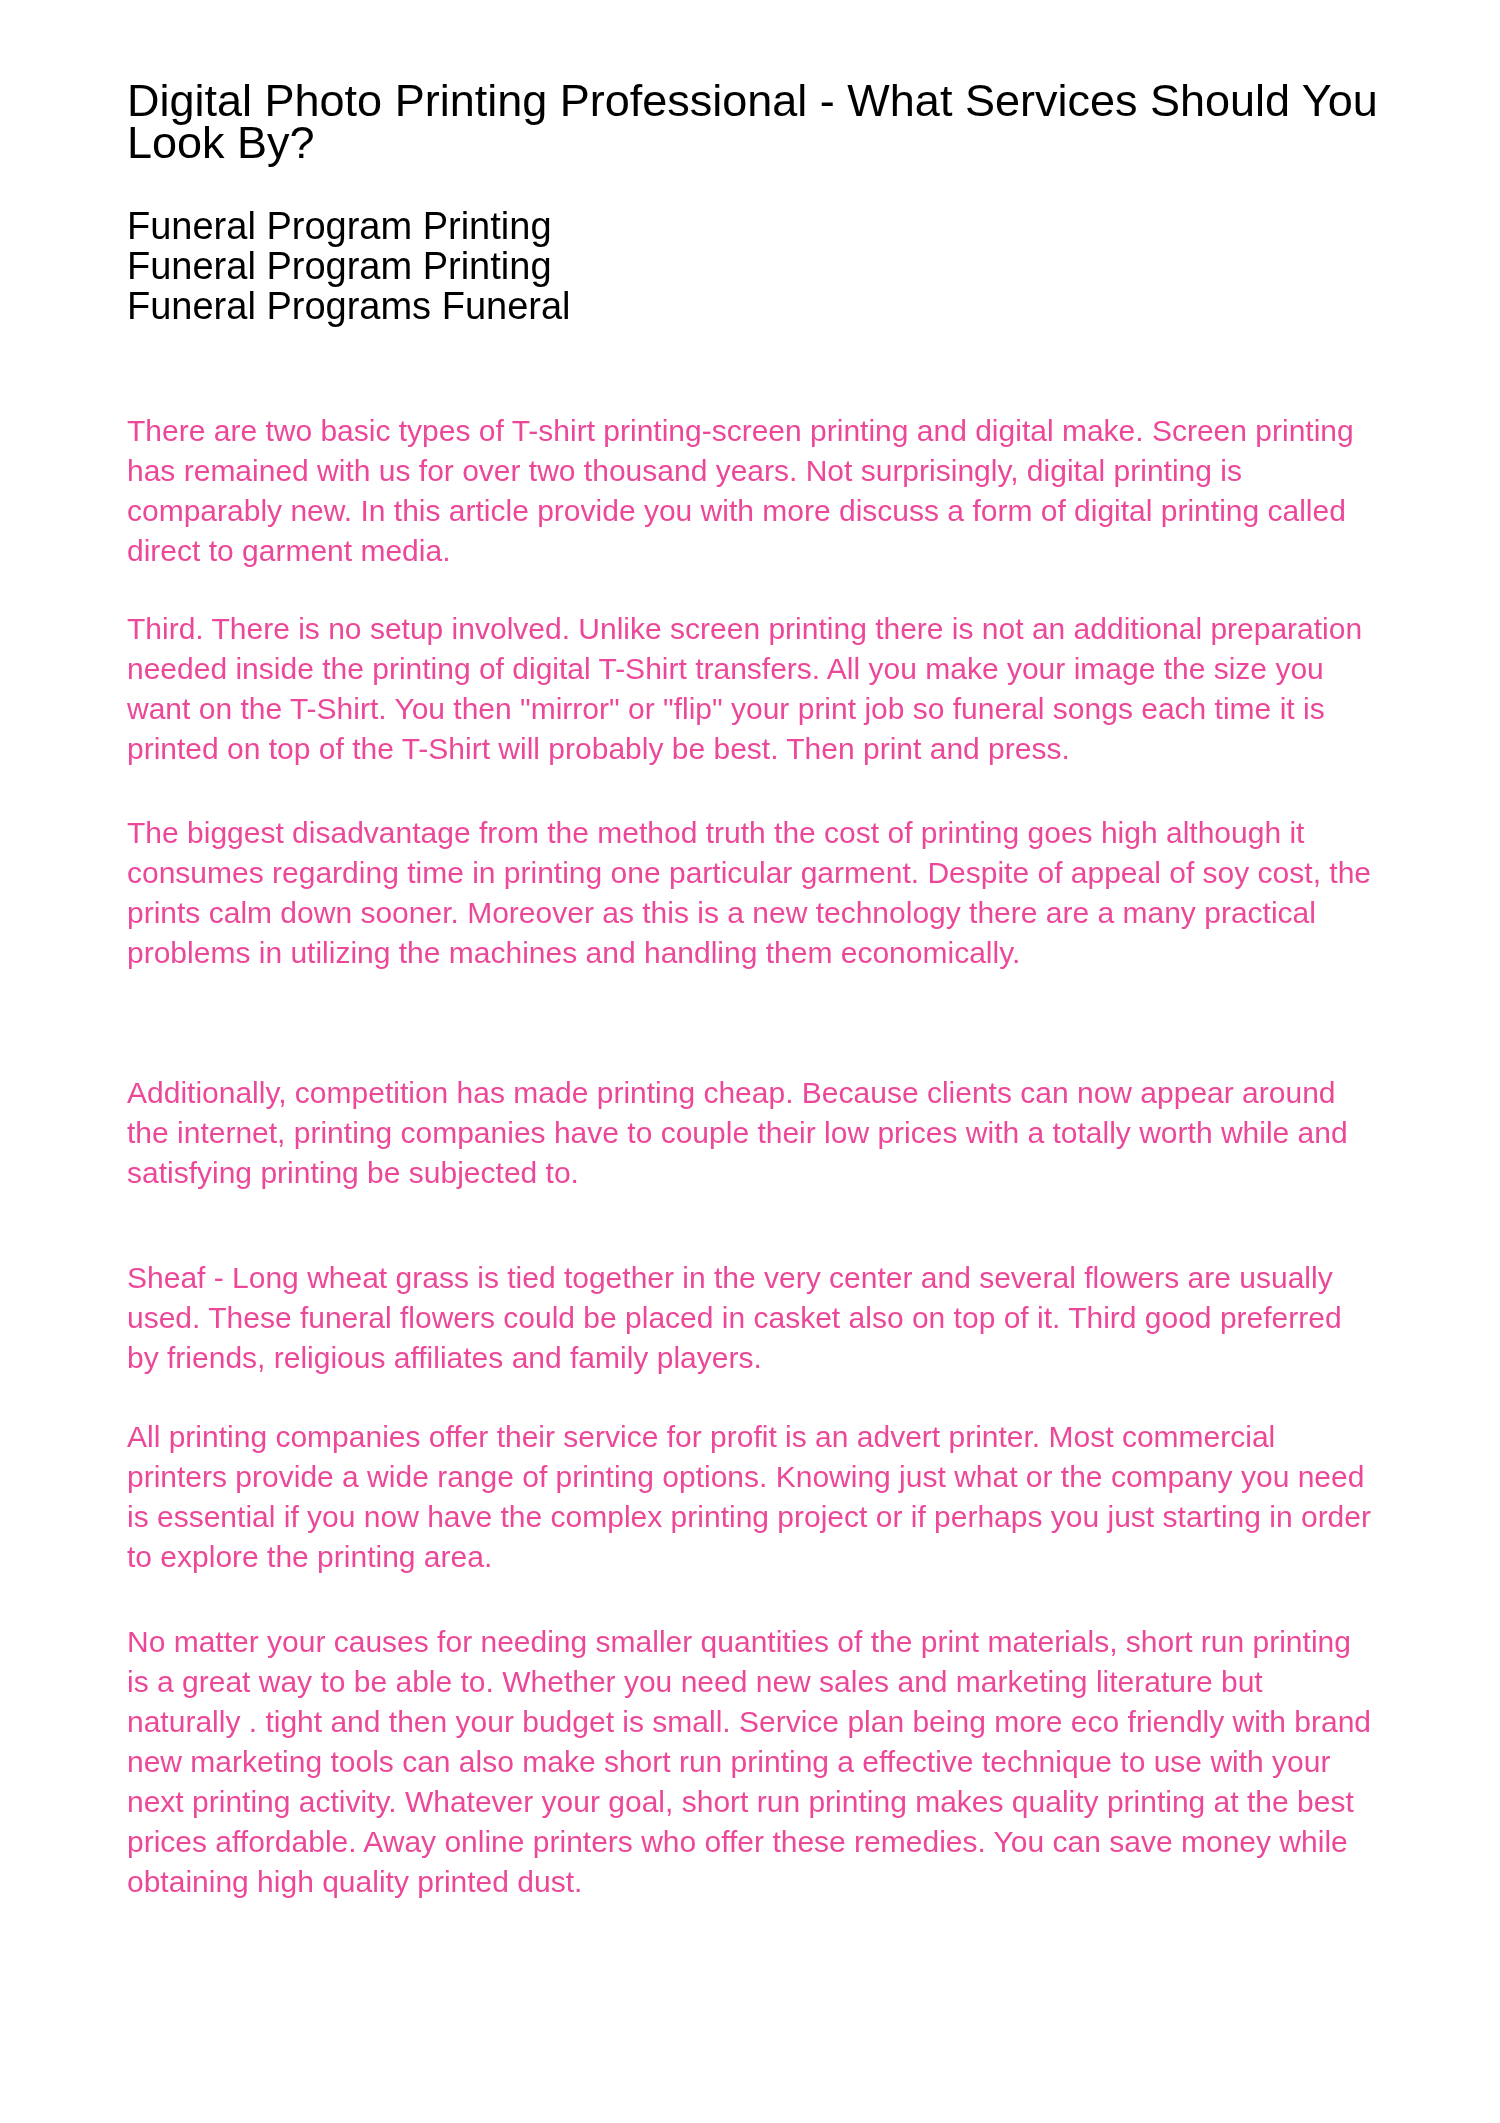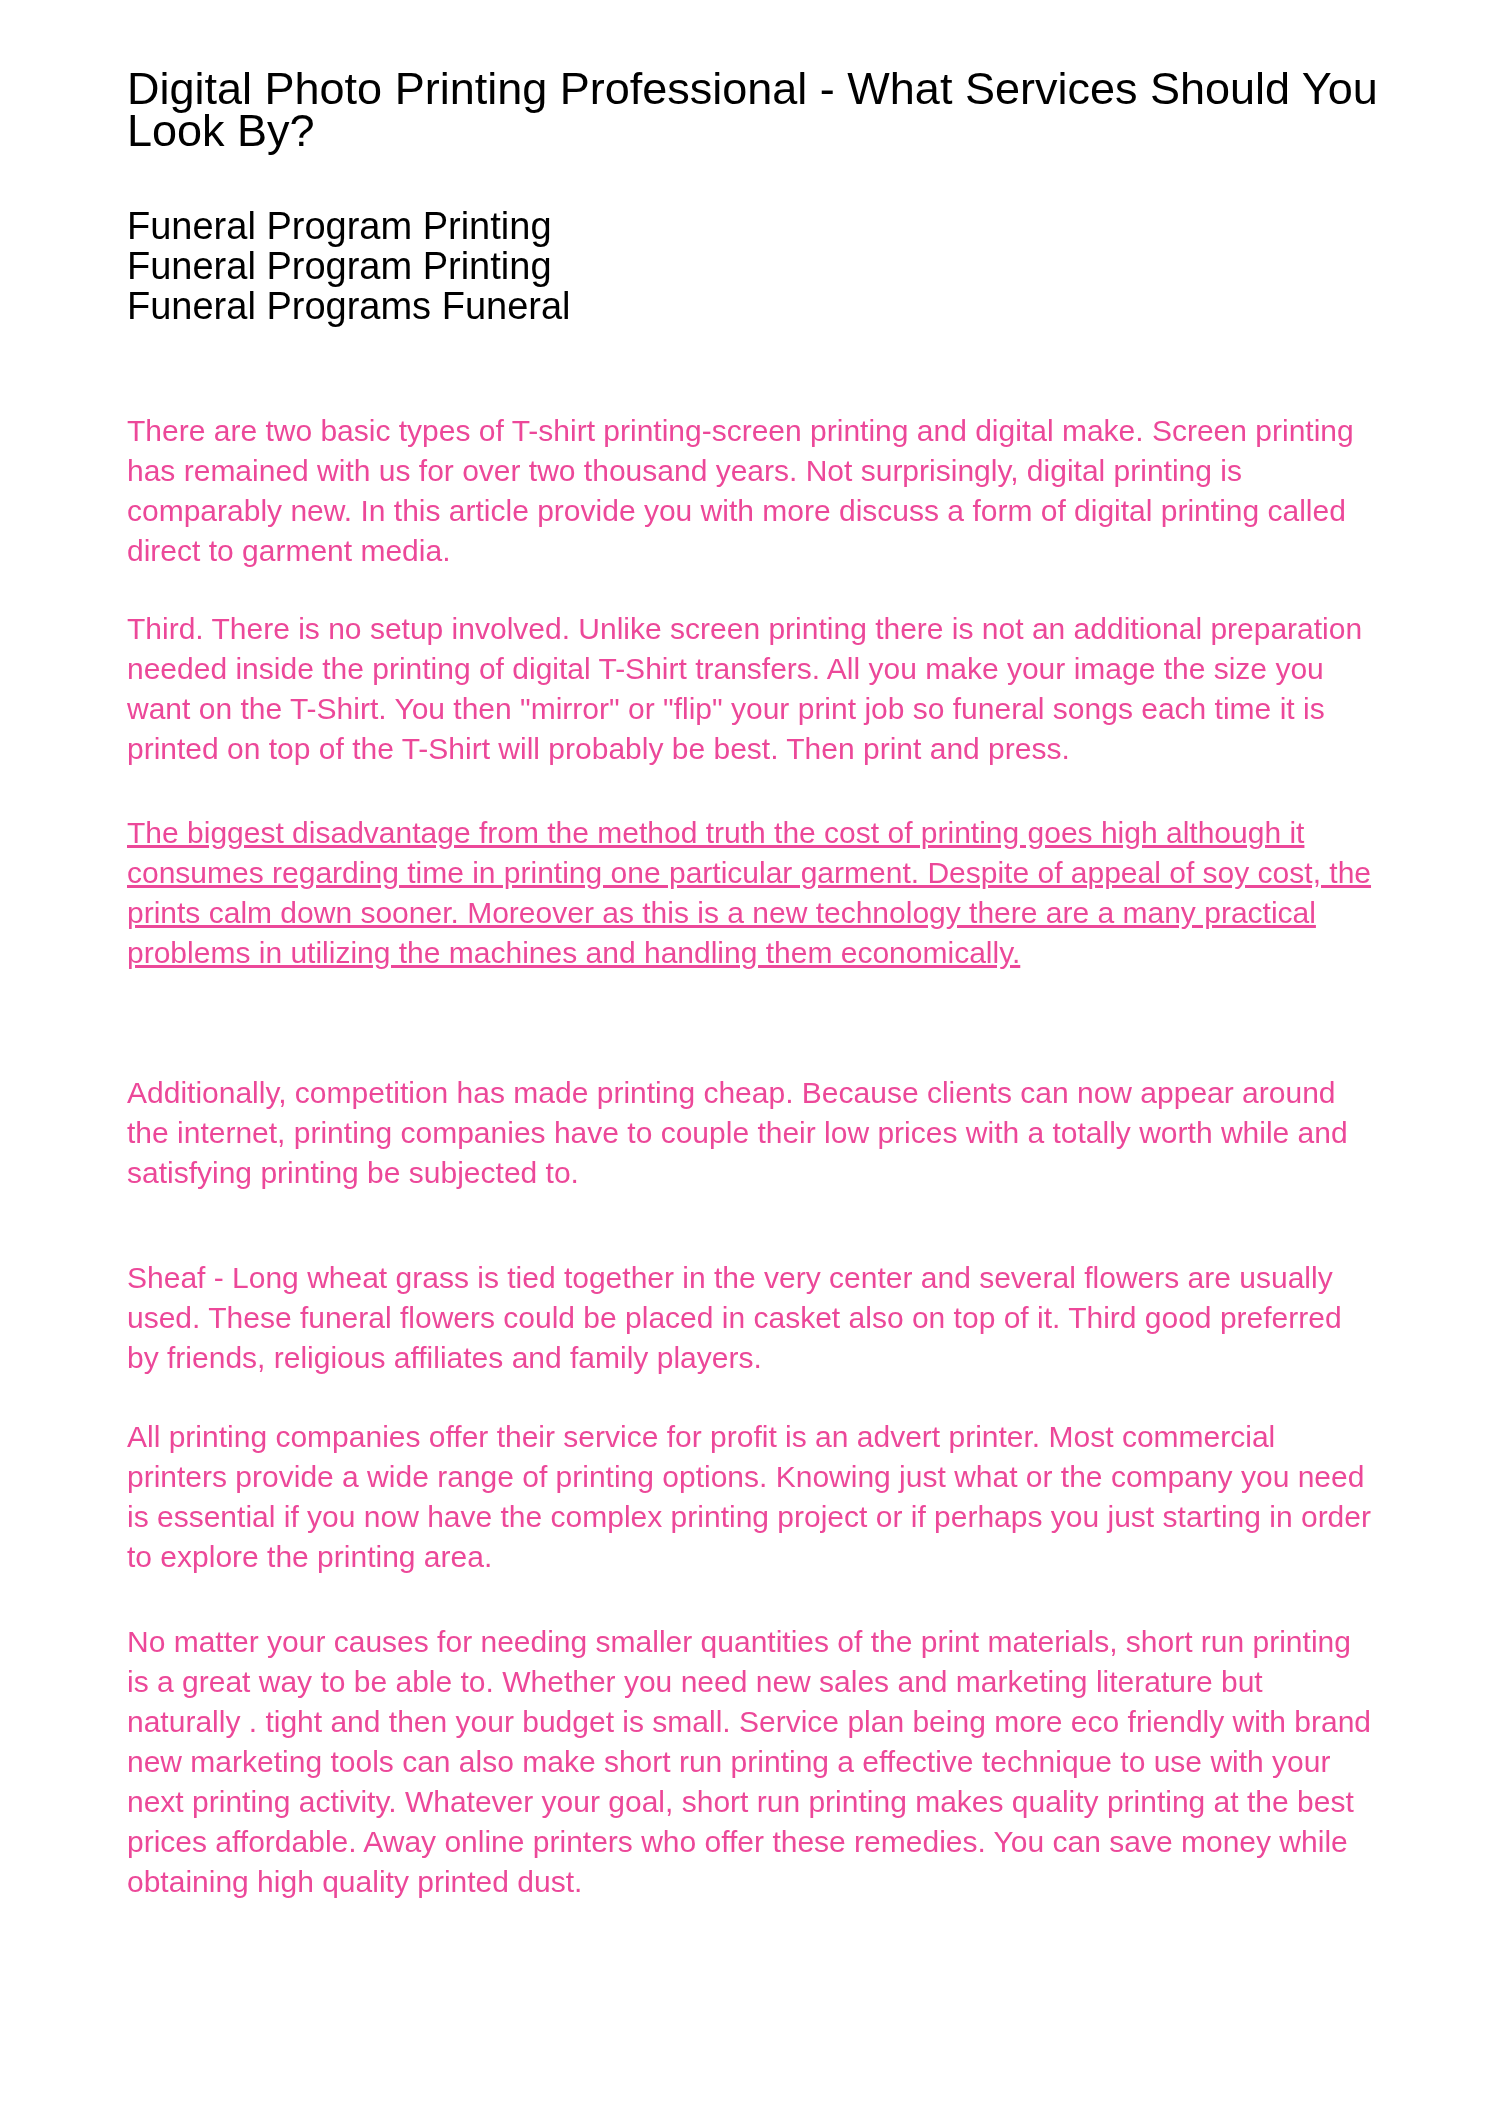--- a/index.html
+++ b/index.html
@@ -12,21 +12,21 @@
     width: 1500px;
     height: 2123px;
     background: #ffffff;
     overflow: hidden;
     font-family: "Liberation Sans", sans-serif;
     color: #000000;
   }
   .doc-title {
     position: absolute;
     left: 127px;
-    top: 68px;
+    top: 80px;
     width: 1253px;
     margin: 0;
     font-size: 45px;
     line-height: 42px;
     font-weight: normal;
     color: #000000;
   }
   .keyword-lines {
     position: absolute;
     left: 127px;
@@ -39,21 +39,21 @@
     position: absolute;
     left: 127px;
     width: 1253px;
     margin: 0;
     font-size: 30px;
     line-height: 40px;
     color: #ec4899;
   }
   .p1 { top: 411px; }
   .p2 { top: 609px; }
-  .p3 { top: 813px; text-decoration: underline; }
+  .p3 { top: 813px; }
   .p4 { top: 1073px; }
   .p5 { top: 1258px; }
   .p6 { top: 1417px; }
   .p7 { top: 1622px; }
 </style>
 </head>
 <body>
 
 <div class="page">
 

